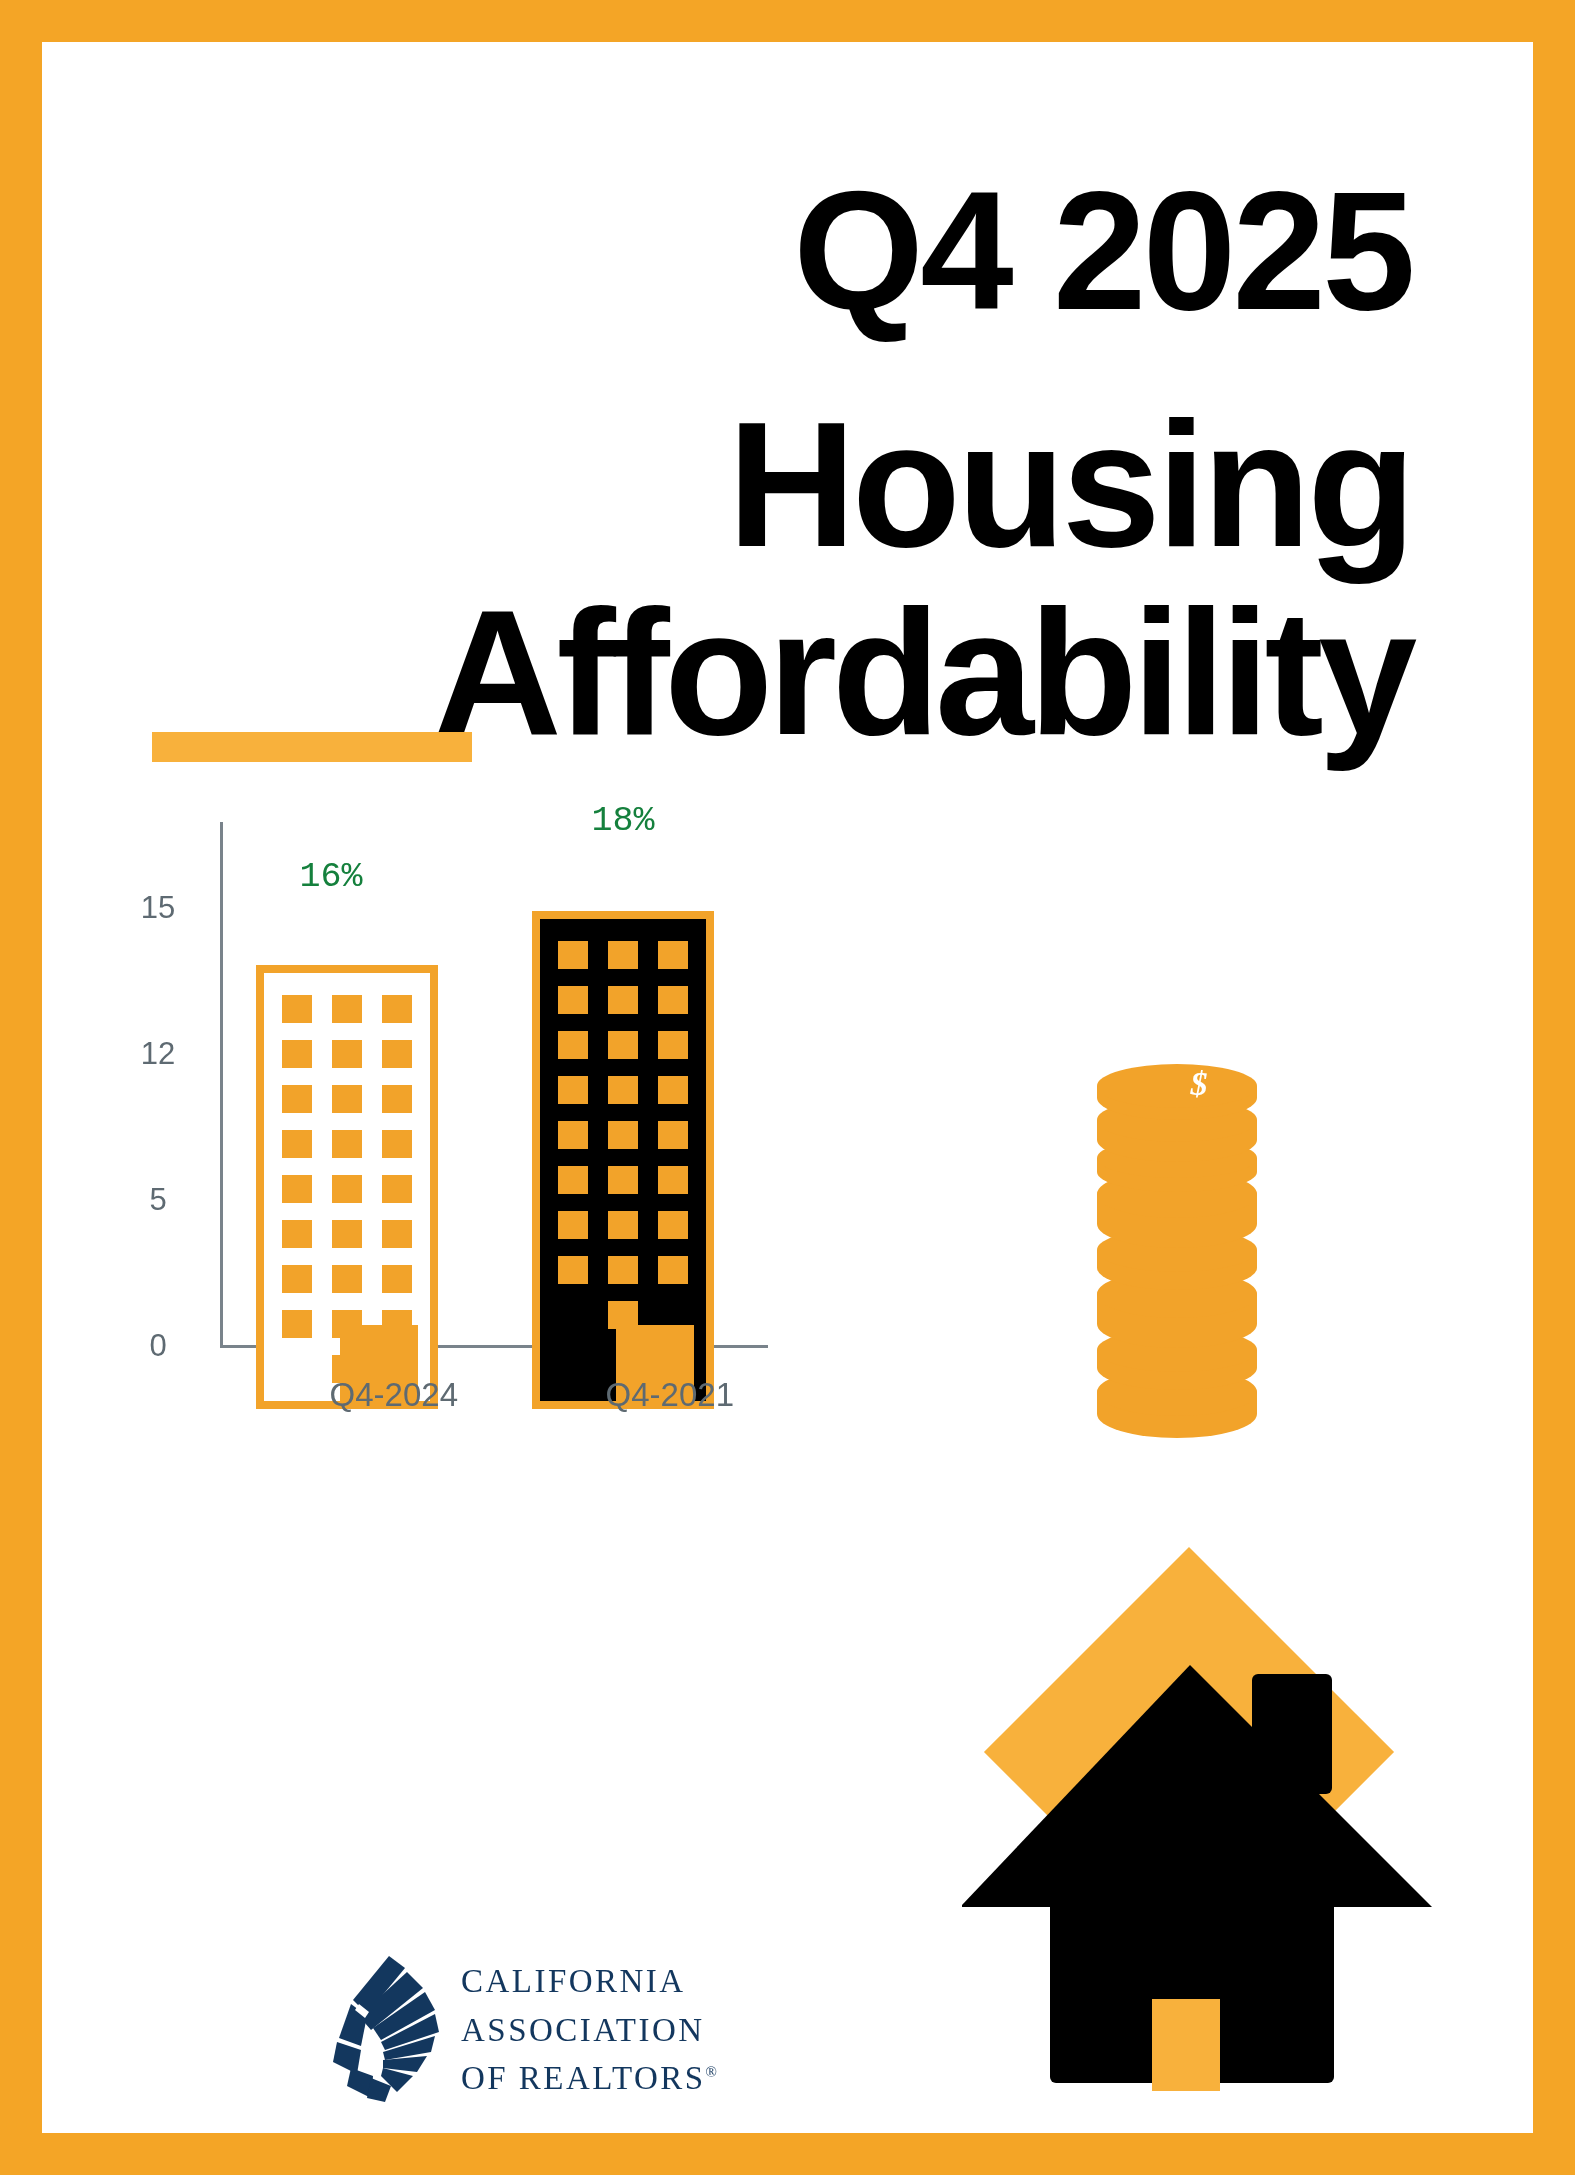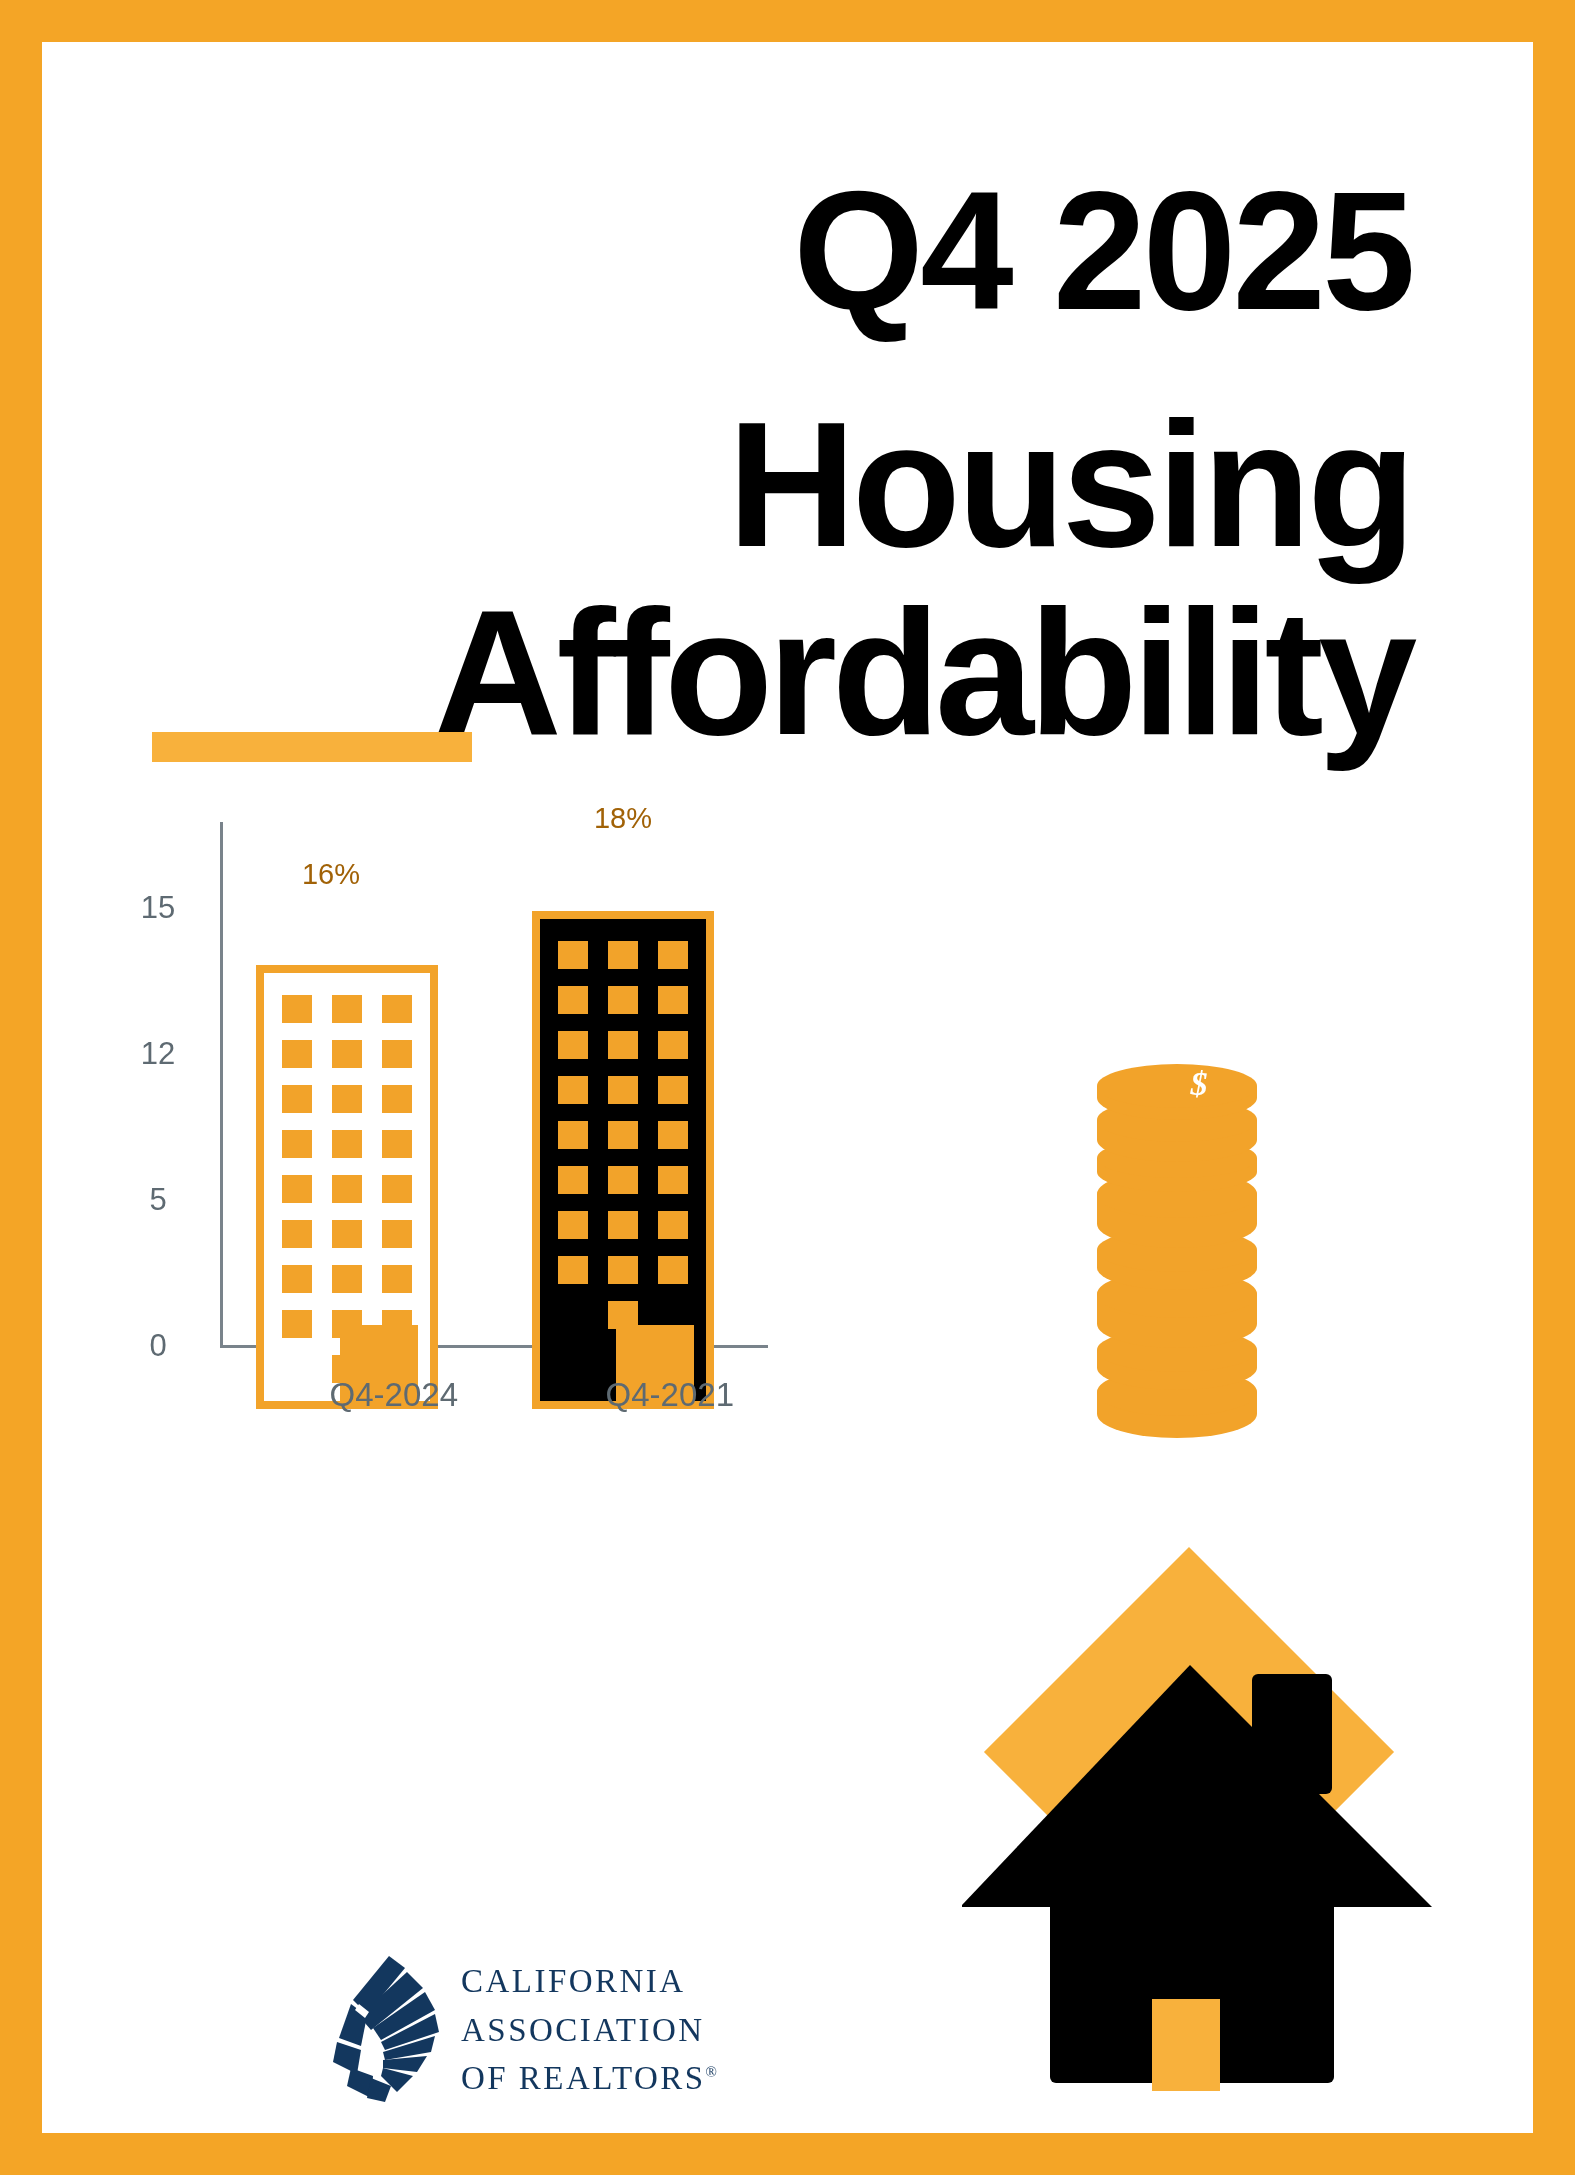--- a/index.html
+++ b/index.html
@@ -97,23 +97,24 @@
   .win{ width:30px;height:28px;background:#F2A32A;}
   .door{
     position:absolute;
     bottom:0;
     width:78px;height:76px;
     background:#F2A32A;
   }
   .bar-label{
     position:absolute;
     text-align:center;
-    color:#a16207;
-    font-size:29px;
+    color:#15803d;
+    font-size:35px;
     line-height:1;
+    font-family:Liberation Mono, monospace;
   }
   .xlabel{
     position:absolute;
     text-align:right;
     color:#5E6A72;
     font-size:33px;
     line-height:1;
     top:566px;
   }
 

